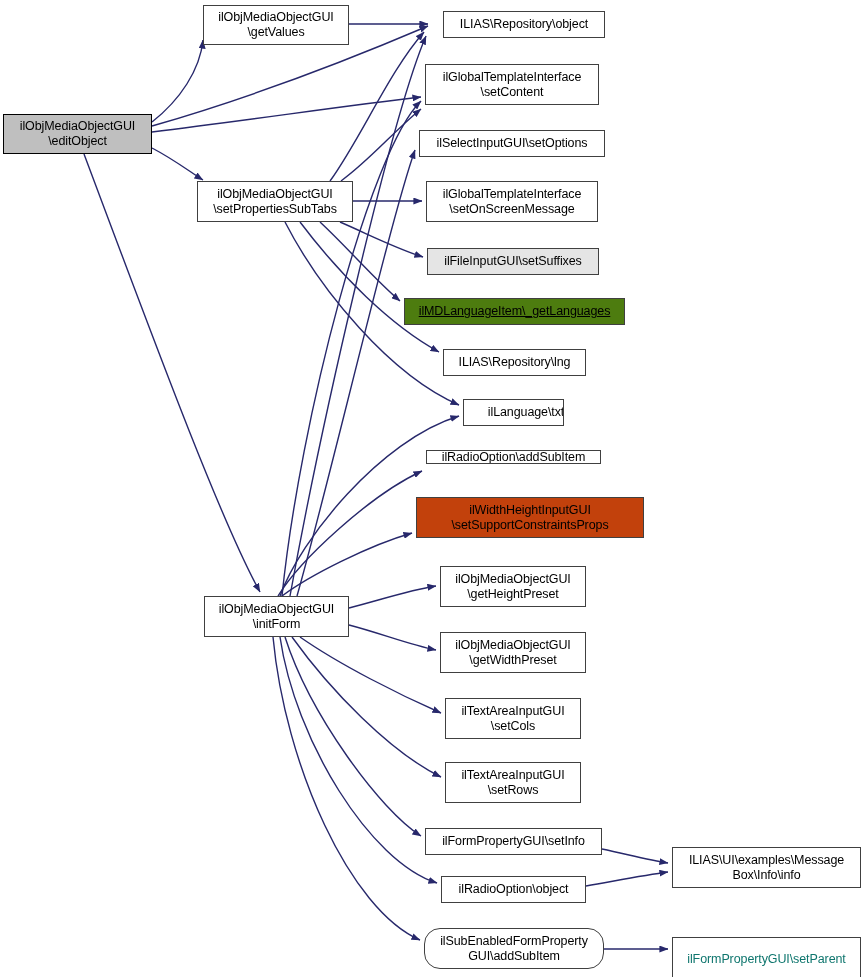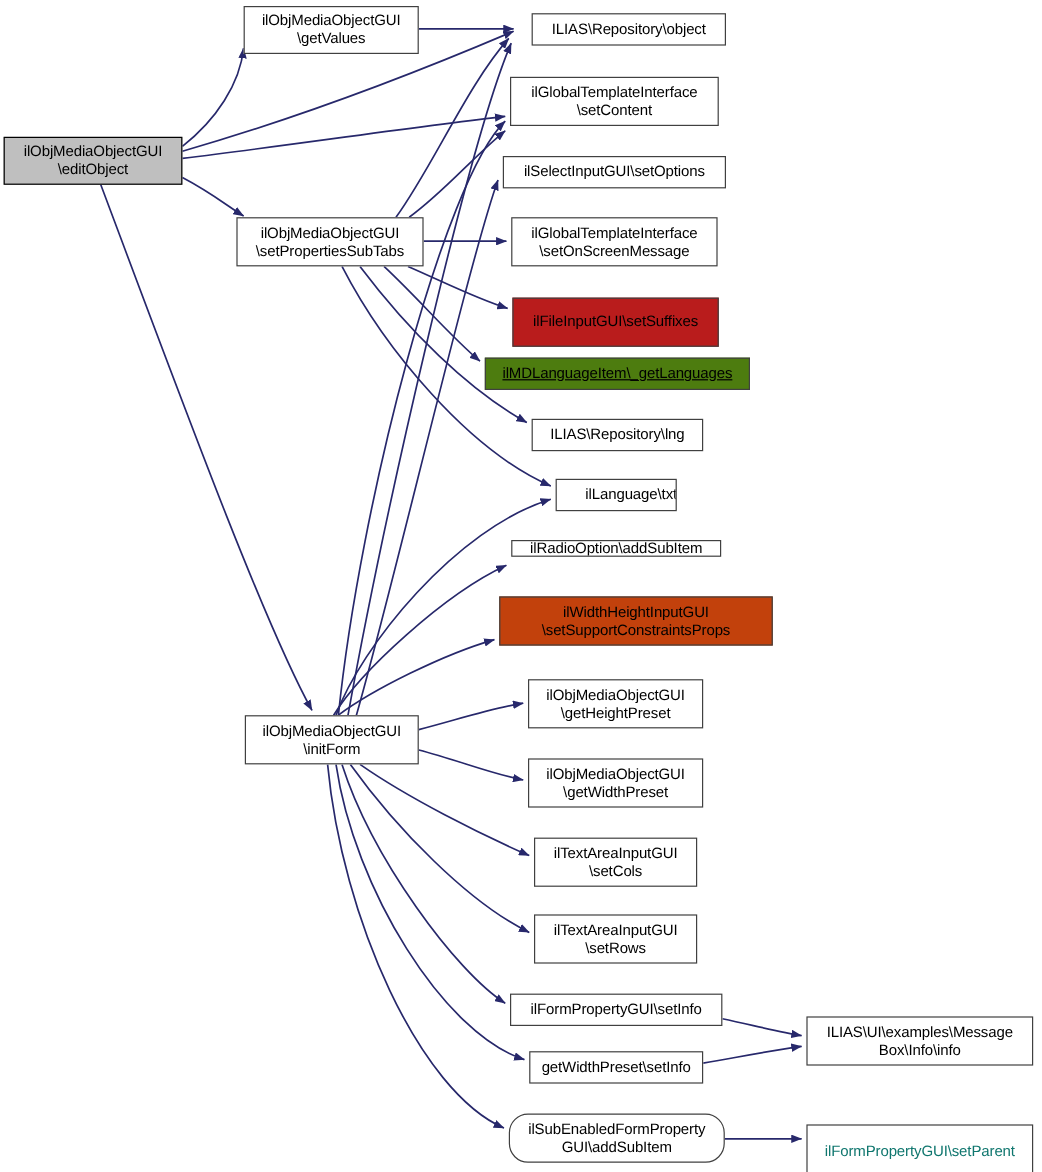--- a/index.html
+++ b/index.html
@@ -75,36 +75,36 @@
       <div class="node" style="left: 197px; top: 181px; width: 156px; height: 41px; background: rgb(255, 255, 255); border-color: rgb(64, 64, 64); color: rgb(0, 0, 0);">ilObjMediaObjectGUI
 \setPropertiesSubTabs</div>
       <div class="node" style="left: 204px; top: 596px; width: 145px; height: 41px; background: rgb(255, 255, 255); border-color: rgb(64, 64, 64); color: rgb(0, 0, 0);">ilObjMediaObjectGUI
 \initForm</div>
       <div class="node" style="left: 443px; top: 11px; width: 162px; height: 27px; background: rgb(255, 255, 255); border-color: rgb(64, 64, 64); color: rgb(0, 0, 0);">ILIAS\Repository\object</div>
       <div class="node" style="left: 425px; top: 64px; width: 174px; height: 41px; background: rgb(255, 255, 255); border-color: rgb(64, 64, 64); color: rgb(0, 0, 0);">ilGlobalTemplateInterface
 \setContent</div>
       <div class="node" style="left: 419px; top: 130px; width: 186px; height: 27px; background: rgb(255, 255, 255); border-color: rgb(64, 64, 64); color: rgb(0, 0, 0);">ilSelectInputGUI\setOptions</div>
       <div class="node" style="left: 426px; top: 181px; width: 172px; height: 41px; background: rgb(255, 255, 255); border-color: rgb(64, 64, 64); color: rgb(0, 0, 0);">ilGlobalTemplateInterface
 \setOnScreenMessage</div>
-      <div class="node" style="left: 427px; top: 248px; width: 172px; height: 41px; background: #b91c1c; border-color: rgb(64, 64, 64); color: rgb(0, 0, 0); text-align: center;">ilFileInputGUI\setSuffixes</div>
+      <div class="node" style="left: 427px; top: 248px; width: 172px; height: 27px; background: #e5e5e5; border-color: rgb(64, 64, 64); color: rgb(0, 0, 0); text-align: center;">ilFileInputGUI\setSuffixes</div>
       <div class="node" style="left: 404px; top: 298px; width: 221px; height: 27px; background: #4d7c0f; border-color: rgb(64, 64, 64); color: rgb(0, 0, 0); text-decoration: underline;">ilMDLanguageItem\_getLanguages</div>
       <div class="node" style="left: 443px; top: 349px; width: 143px; height: 27px; background: rgb(255, 255, 255); border-color: rgb(64, 64, 64); color: rgb(0, 0, 0);">ILIAS\Repository\lng</div>
       <div class="node" style="left: 463px; top: 399px; width: 101px; height: 27px; background: rgb(255, 255, 255); border-color: rgb(64, 64, 64); color: rgb(0, 0, 0); padding-left: 25px;">ilLanguage\txt</div>
       <div class="node" style="left: 426px; top: 450px; width: 175px; height: 14px; background: rgb(255, 255, 255); border-color: rgb(64, 64, 64); color: rgb(0, 0, 0);">ilRadioOption\addSubItem</div>
       <div class="node" style="left: 416px; top: 497px; width: 228px; height: 41px; background: #c2410c; border-color: rgb(64, 64, 64); color: rgb(0, 0, 0);">ilWidthHeightInputGUI
 \setSupportConstraintsProps</div>
       <div class="node" style="left: 440px; top: 566px; width: 146px; height: 41px; background: rgb(255, 255, 255); border-color: rgb(64, 64, 64); color: rgb(0, 0, 0);">ilObjMediaObjectGUI
 \getHeightPreset</div>
       <div class="node" style="left: 440px; top: 632px; width: 146px; height: 41px; background: rgb(255, 255, 255); border-color: rgb(64, 64, 64); color: rgb(0, 0, 0);">ilObjMediaObjectGUI
 \getWidthPreset</div>
       <div class="node" style="left: 445px; top: 698px; width: 136px; height: 41px; background: rgb(255, 255, 255); border-color: rgb(64, 64, 64); color: rgb(0, 0, 0);">ilTextAreaInputGUI
 \setCols</div>
       <div class="node" style="left: 445px; top: 762px; width: 136px; height: 41px; background: rgb(255, 255, 255); border-color: rgb(64, 64, 64); color: rgb(0, 0, 0);">ilTextAreaInputGUI
 \setRows</div>
       <div class="node" style="left: 425px; top: 828px; width: 177px; height: 27px; background: rgb(255, 255, 255); border-color: rgb(64, 64, 64); color: rgb(0, 0, 0); text-align: center;">ilFormPropertyGUI\setInfo</div>
-      <div class="node" style="left: 441px; top: 876px; width: 145px; height: 27px; background: rgb(255, 255, 255); border-color: rgb(64, 64, 64); color: rgb(0, 0, 0);">getWidthPreset\setInfo</div>
+      <div class="node" style="left: 441px; top: 876px; width: 145px; height: 27px; background: rgb(255, 255, 255); border-color: rgb(64, 64, 64); color: rgb(0, 0, 0);">ilRadioOption\object</div>
       <div class="node" style="left: 424px; top: 928px; width: 180px; height: 41px; background: rgb(255, 255, 255); border-color: rgb(64, 64, 64); color: rgb(0, 0, 0); border-radius: 16px;">ilSubEnabledFormProperty
 GUI\addSubItem</div>
       <div class="node" style="left: 672px; top: 847px; width: 189px; height: 41px; background: rgb(255, 255, 255); border-color: rgb(64, 64, 64); color: rgb(0, 0, 0);">ILIAS\UI\examples\Message
 Box\Info\info</div>
       <div class="node" style="left: 672px; top: 937px; width: 189px; height: 44px; background: rgb(255, 255, 255); border-color: rgb(64, 64, 64); color: #0f766e;">ilFormPropertyGUI\setParent</div>
     </div>
 </div>
 
 </body></html>

